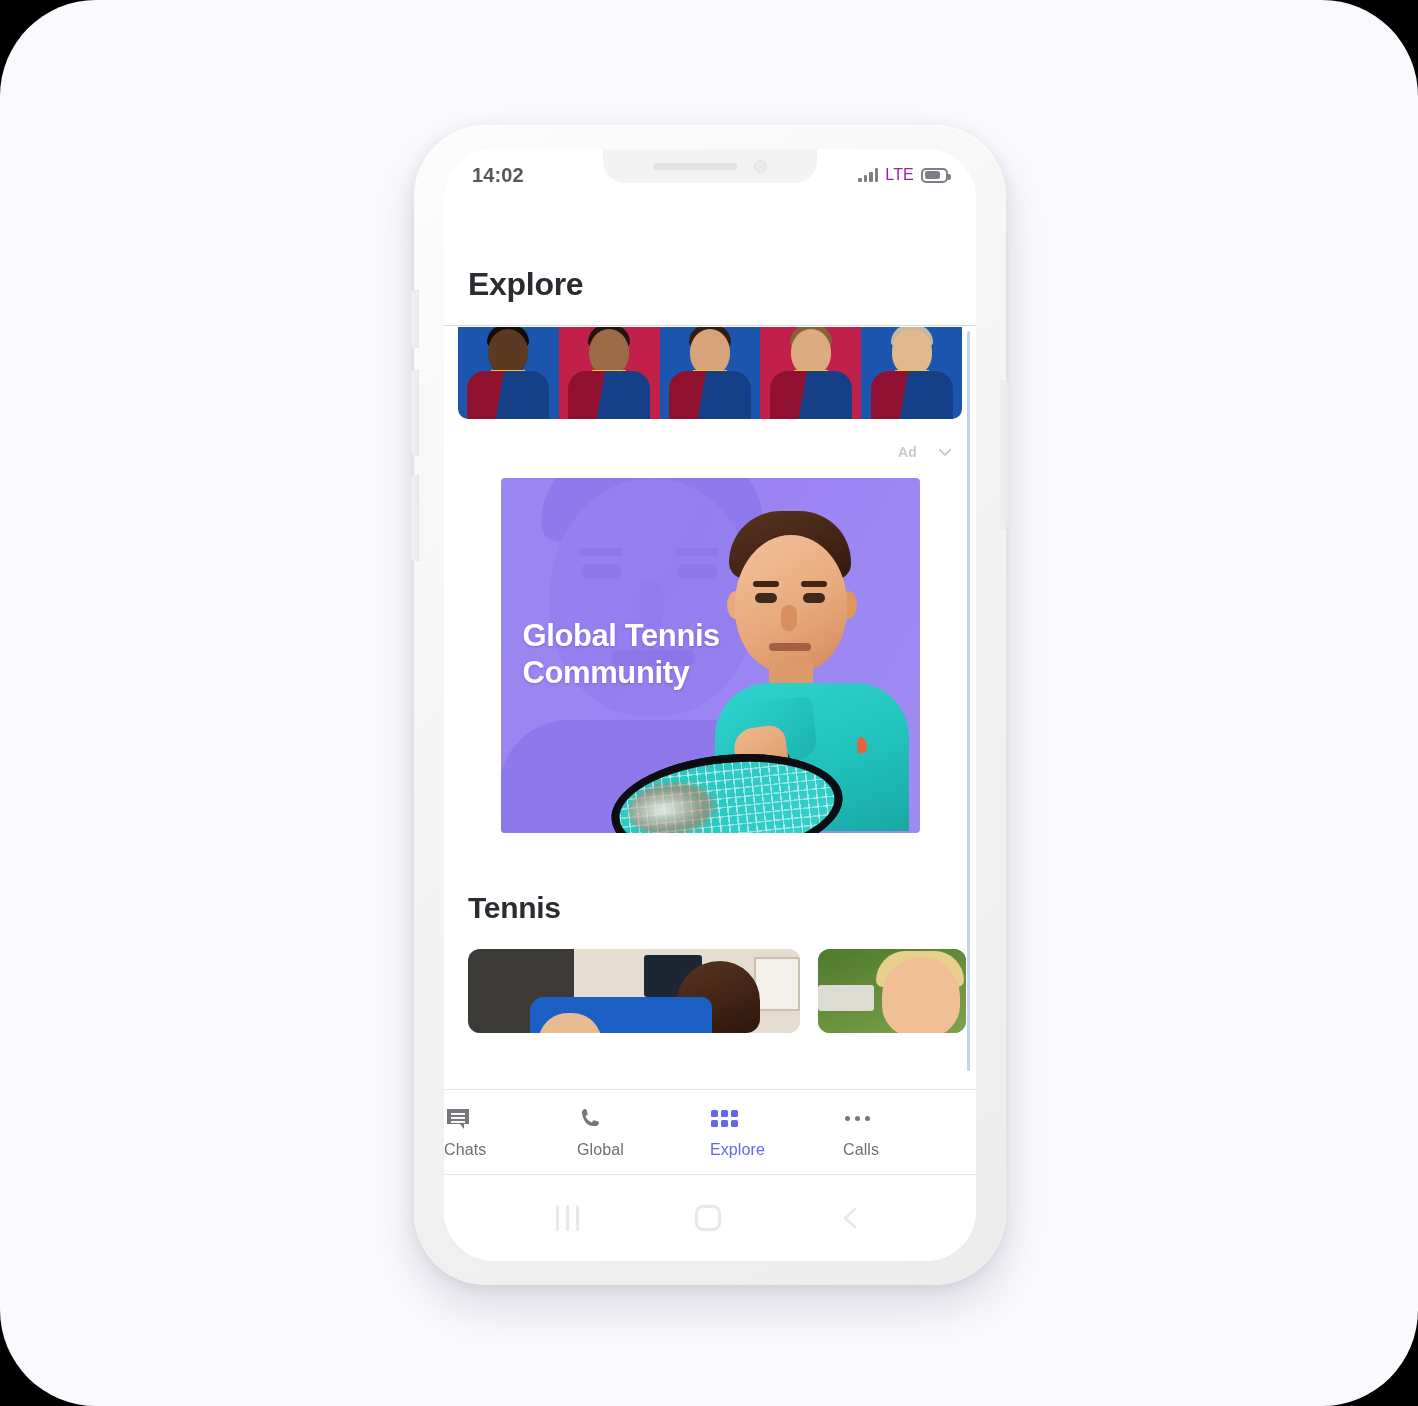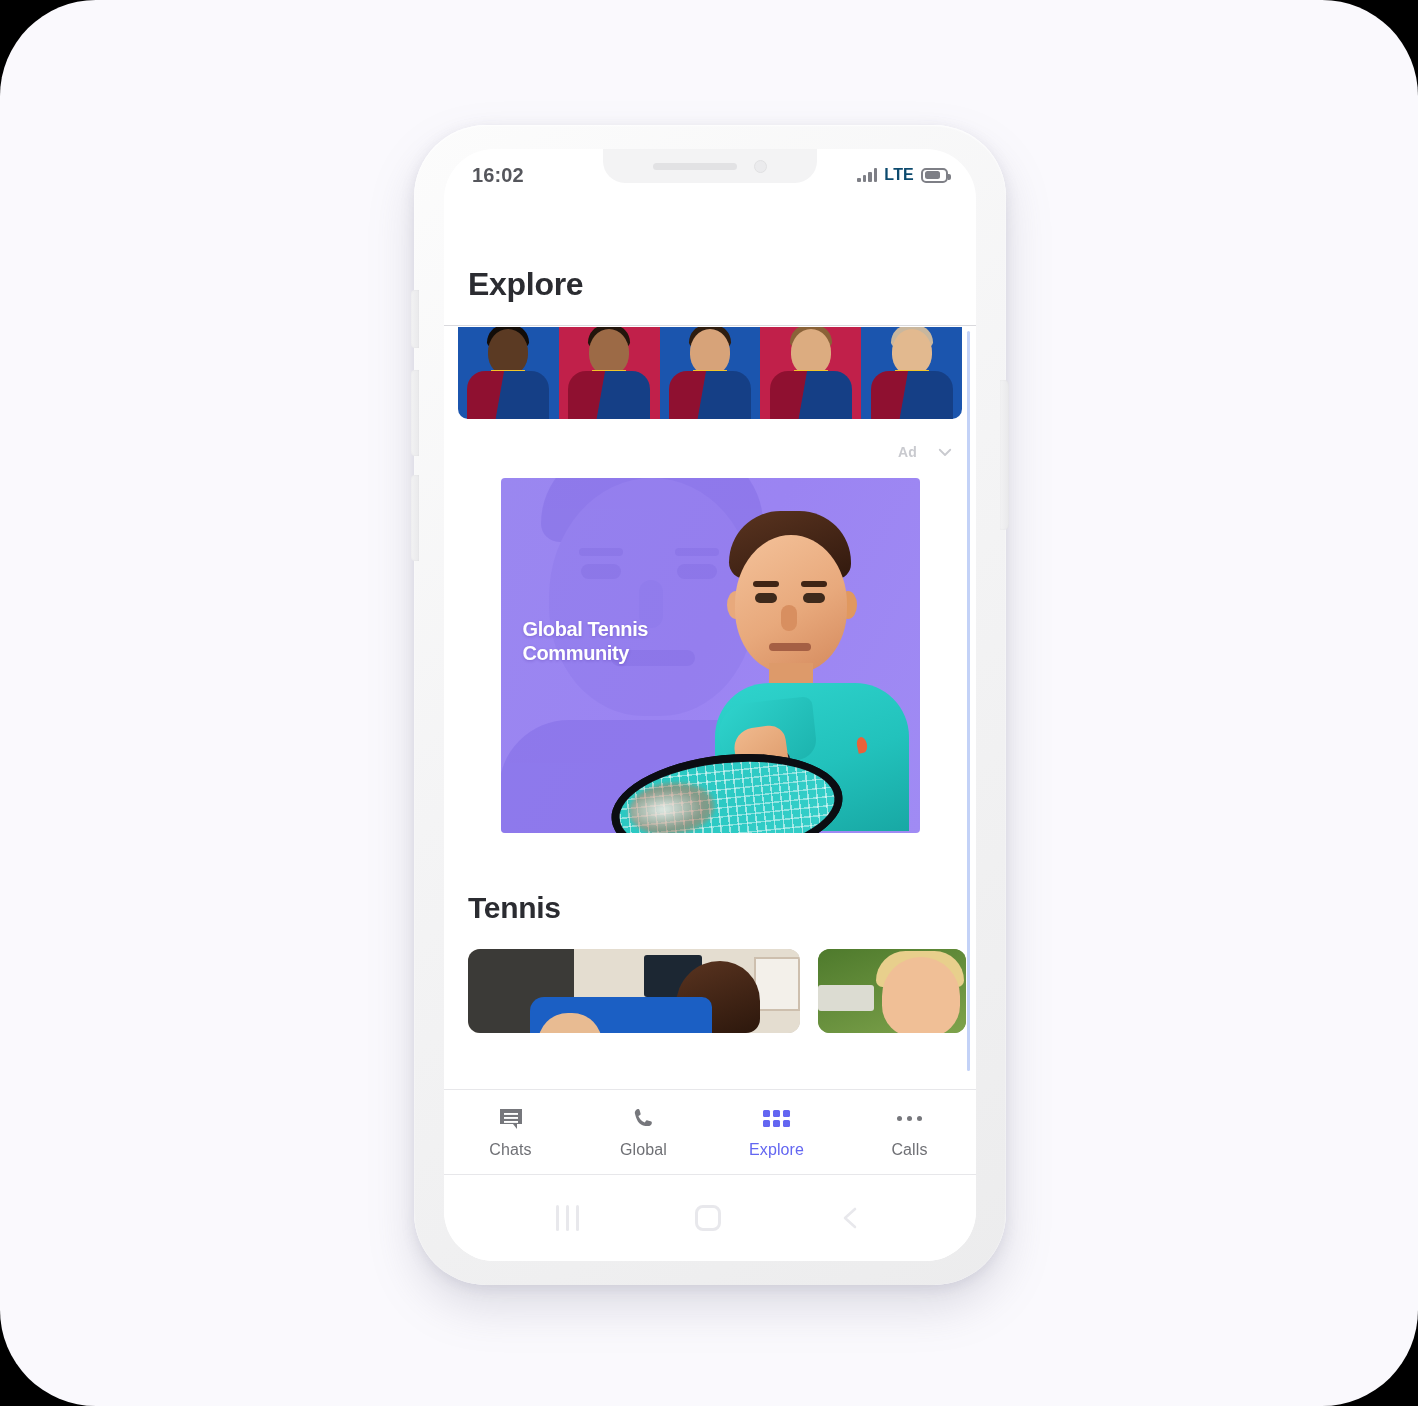--- a/index.html
+++ b/index.html
@@ -139,22 +139,22 @@
     width: 3.5px;
     background: #7e7f86;
     border-radius: 1px;
   }
   .signal i:nth-child(1){height:4px;}
   .signal i:nth-child(2){height:7px;}
   .signal i:nth-child(3){height:10.5px;}
   .signal i:nth-child(4){height:14px;}
   #net-type {
     font-size: 16px;
-    font-weight: 700;
-    color: #0c4a6e;
+    font-weight: 400;
+    color: #a21caf;
     letter-spacing: .2px;
   }
   #battery {
     position: relative;
     width: 27px;
     height: 15px;
     border: 2px solid #7e7f86;
     border-radius: 5px;
     box-sizing: border-box;
   }
@@ -332,21 +332,21 @@
     position: absolute; left: 6px; top: 248px;
     width: 308px; height: 150px;
     border-radius: 70px 70px 0 0;
     background: #7d68e4;
   }
 
   #ad-headline {
     position: absolute;
     left: 22px;
     top: 140px;
-    font-size: 20px;
+    font-size: 31px;
     font-weight: 800;
     color: #ffffff;
     line-height: 1.18;
     letter-spacing: -.4px;
     text-shadow: 0 1px 3px rgba(60,30,140,.28);
     width: 240px;
   }
 
   
   #fg-player {
@@ -531,21 +531,20 @@
     border-bottom: 1px solid #e7e7ea;
     display: flex;
     align-items: center;
     box-sizing: border-box;
     z-index: 16;
   }
   .tab {
     flex: 1;
     display: flex;
     flex-direction: column;
-    align-items: center;
     justify-content: center;
     gap: 9px;
   }
   .tab-icon {
     width: 28px;
     height: 26px;
     display: flex;
     align-items: center;
     justify-content: center;
   }
@@ -618,21 +617,21 @@
     <div class="side-btn right" id="btn-power"></div>
 
     <div id="screen">
 
       <div id="notch">
         <div id="speaker"></div>
         <div id="front-cam"></div>
       </div>
 
       <div id="statusbar">
-        <div id="clock">16:02</div>
+        <div id="clock">14:02</div>
         <div id="status-right">
           <div class="signal">
             <i></i>
               <i></i>
               <i></i>
               <i></i>
           </div>
           <div id="net-type">LTE</div>
           <div id="battery">
             <div id="battery-fill"></div>

